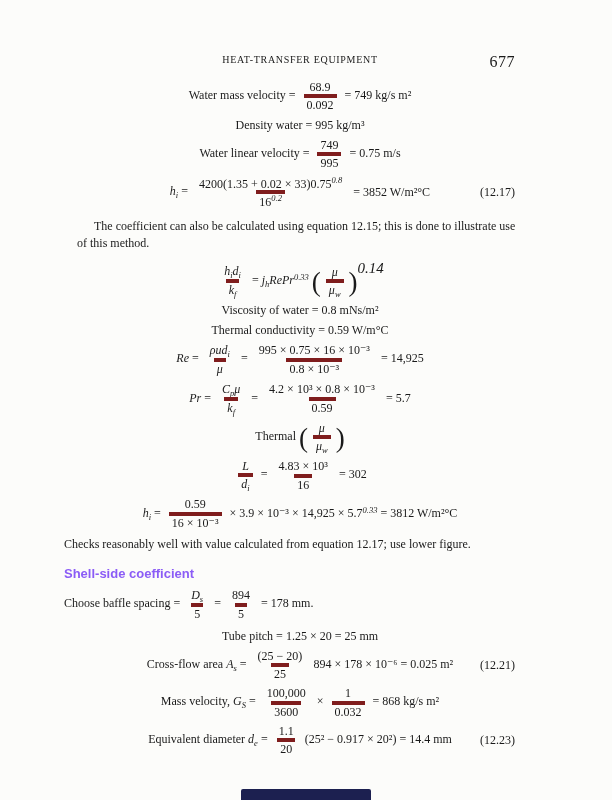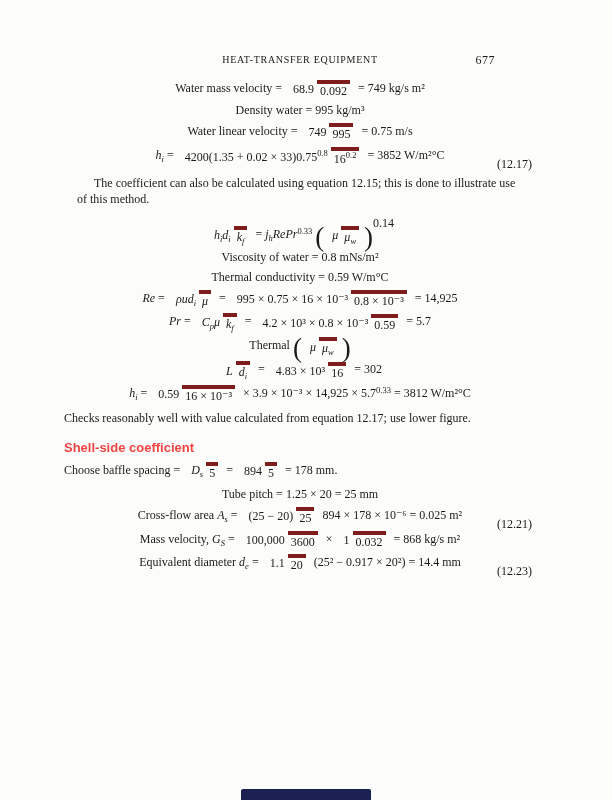--- a/index.html
+++ b/index.html
@@ -6,41 +6,41 @@
   html, body { background: #fcfcfa; }
   body {
     width: 612px; height: 800px; margin: 0; overflow: hidden;
     font-family: "Liberation Serif", "DejaVu Serif", serif;
     font-size: 12px; color: #1a1a1a;
   }
   .page { position: relative; width: 612px; height: 800px; padding: 54px 76px 0 64px; }
 
   .pghead { position: relative; height: 14px; margin-bottom: 12px; }
   .pghead-title { position: absolute; left: 50%; transform: translateX(-50%); font-size: 10px; letter-spacing: 0.7px; }
-  .pghead-num { position: absolute; right: 41px; top: -1px; font-size: 12px; letter-spacing: 0.5px; }
+  .pghead-num { position: absolute; right: 21px; top: -1px; font-size: 16px; letter-spacing: 0.5px; }
 
   .eqline { position: relative; text-align: center; margin: 5px 0; }
   .textline { position: relative; text-align: left; margin: 7px 0; }
   .para { text-indent: 17px; text-align: left; line-height: 1.4; margin: 9px 13px; }
 
-  .frac { display: inline-flex; flex-direction: row; align-items: center; vertical-align: middle; margin: 0 5px; line-height: 1.2; }
+  .frac { display: inline-flex; flex-direction: column; align-items: center; vertical-align: middle; margin: 0 5px; line-height: 1.2; }
   .fnum, .fden { padding: 0 3px; text-align: center; white-space: nowrap; }
   .fden { border-top: 4px solid #7f1d1d; }
 
   sub, sup { font-size: 8.5px; line-height: 1; }
   sub { vertical-align: -2.5px; }
-  sup { vertical-align: 4.5px; }
+  sup { vertical-align: 4.5px; font-style: italic; }
   .v { font-style: italic; }
 
   .bigp { font-size: 27px; line-height: 0; vertical-align: middle; position: relative; top: 1px; font-weight: 400; }
-  .psup { font-size: 12px; vertical-align: 11px; }
-
-  .eqno { position: absolute; right: 4px; top: 50%; transform: translateY(-50%); margin-top: 8px; }
-
-  .shead { font-family: "Liberation Sans", "DejaVu Sans", sans-serif; font-size: 13px; font-weight: 700; margin: 14px 0 7px; color: #ef4444; }
+  .psup { font-size: 15px; vertical-align: 11px; }
+
+  .eqno { position: absolute; right: 21px; top: 50%; transform: translateY(-50%); }
+
+  .shead { font-family: "Liberation Sans", "DejaVu Sans", sans-serif; font-size: 13px; font-weight: 700; margin: 14px 0 7px; color: #8b5cf6; }
 
   .bottom-bar { position: absolute; left: 50%; transform: translateX(-50%); bottom: 0; width: 130px; height: 11px; background: #1c2050; border-radius: 2px 2px 0 0; }
 </style>
 </head>
 <body>
 
 <div class="page">
 
   <header class="pghead">
     <span class="pghead-title">HEAT-TRANSFER EQUIPMENT</span>

